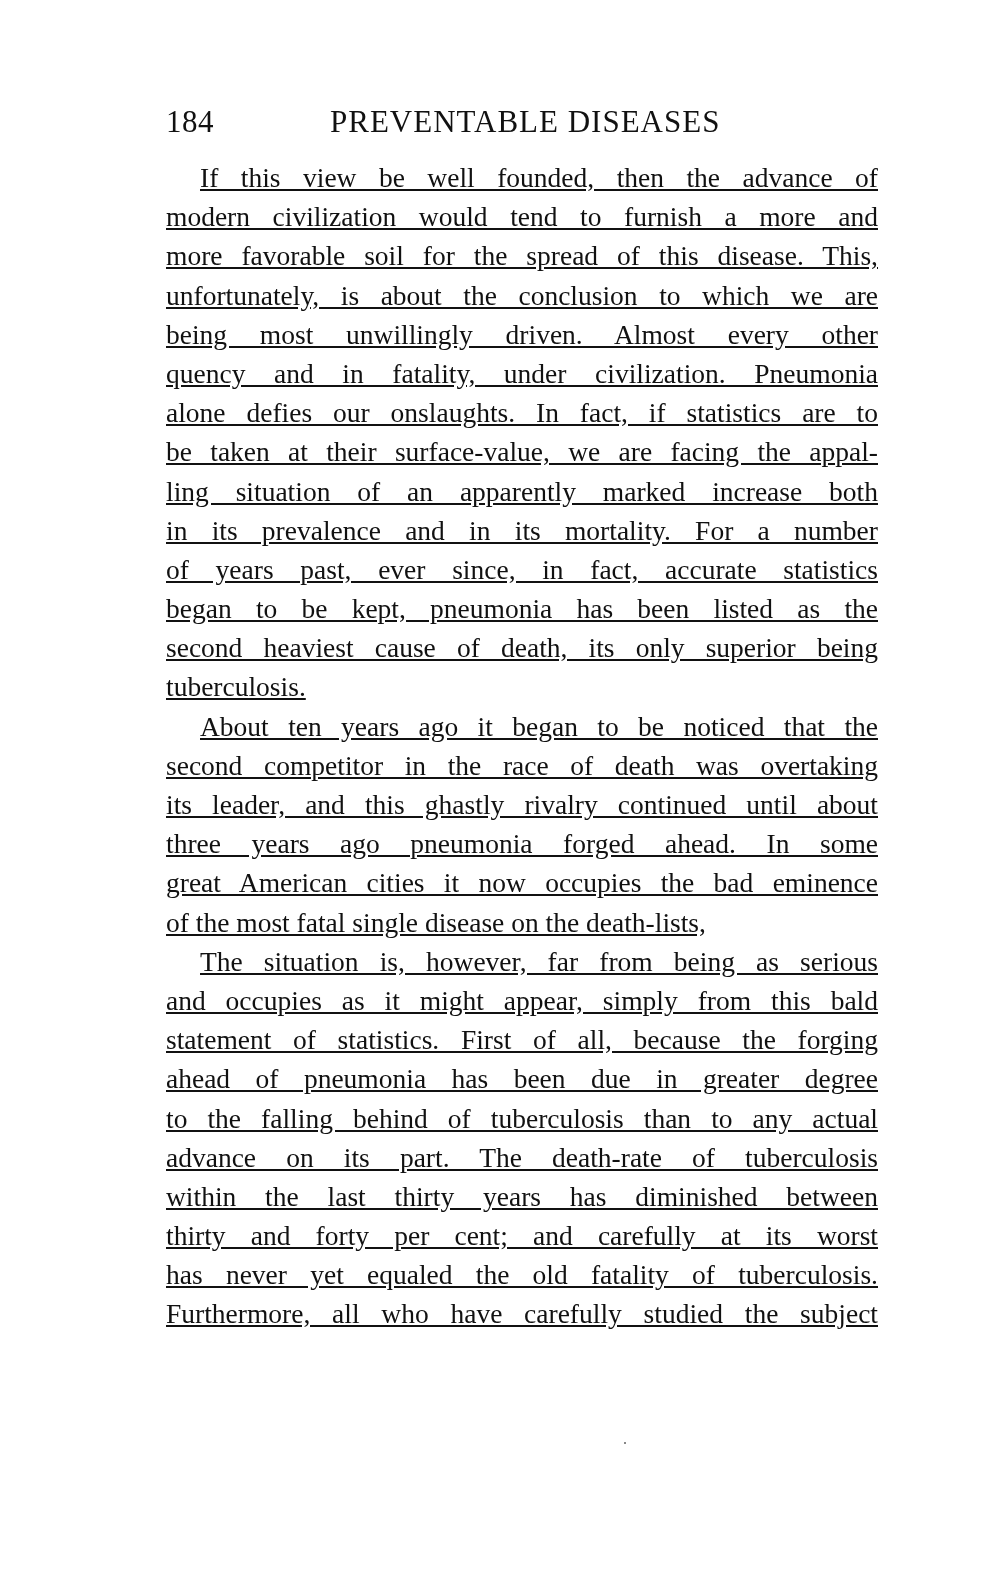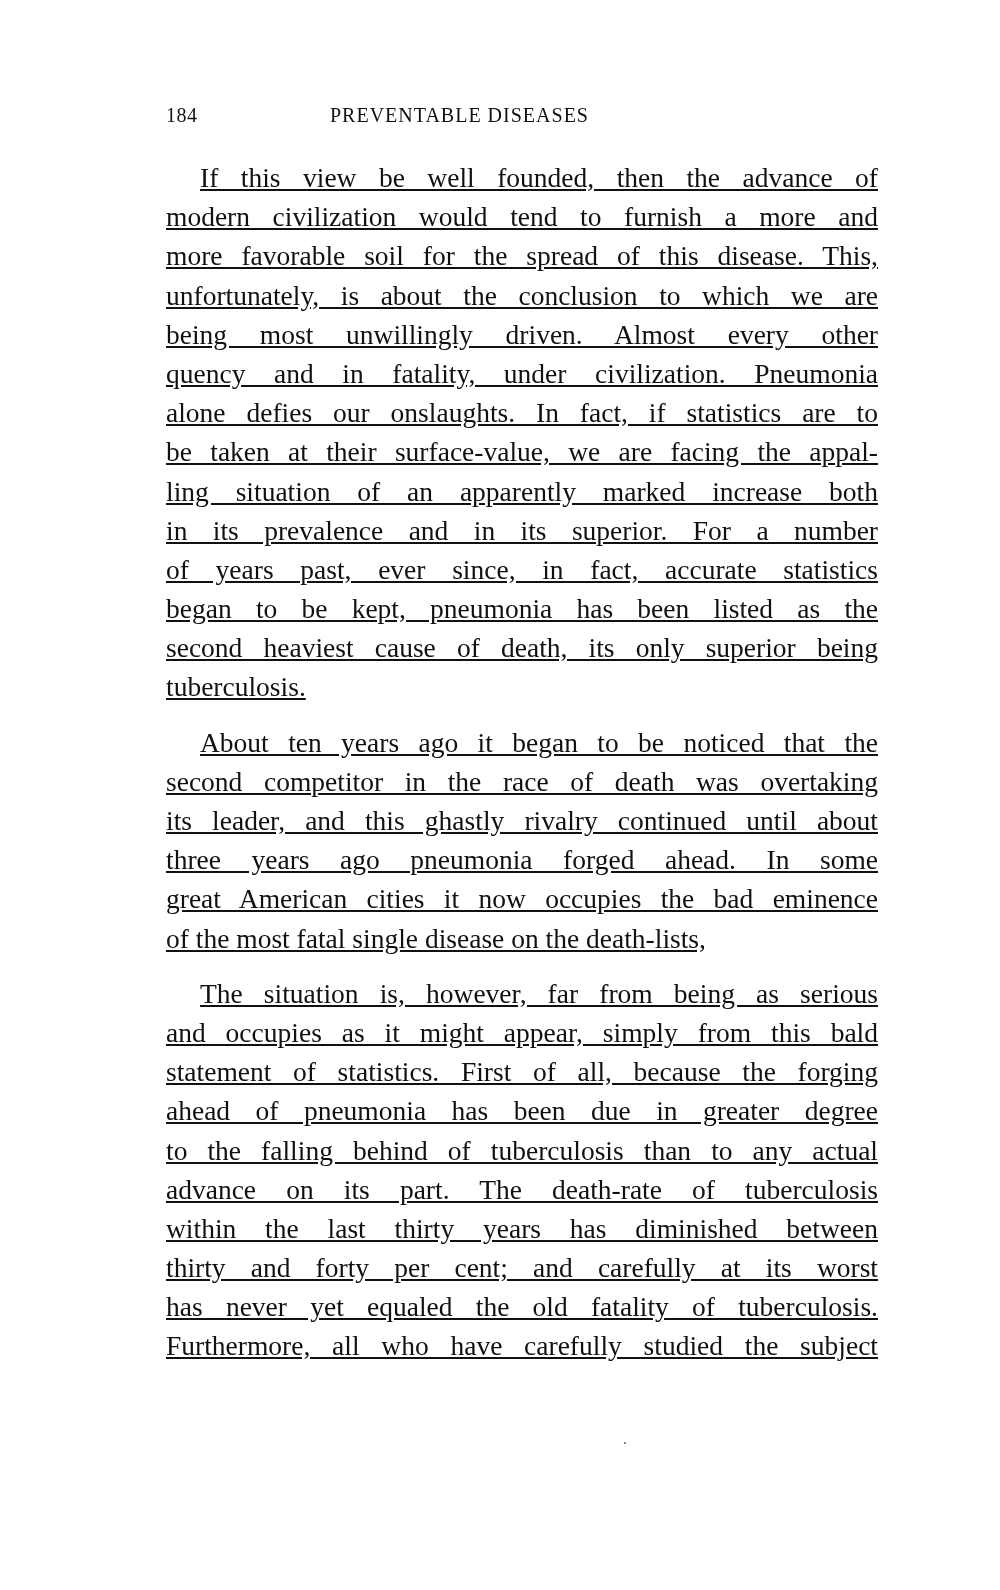--- a/index.html
+++ b/index.html
@@ -17,21 +17,21 @@
     }
     .page {
       position: absolute;
       left: 166px;
       top: 100px;
       width: 712px;
     }
     .running-head {
       position: relative;
       height: 40px;
-      font-size: 20px;
+      font-size: 31px;
       letter-spacing: 0.5px;
     }
     .page-number {
       position: absolute;
       left: 0;
       top: 4px;
     }
     .running-title {
       position: absolute;
       left: 164px;
@@ -55,21 +55,21 @@
       white-space: nowrap;
       overflow: visible;
     }
     .line.last {
       text-align-last: left;
     }
     .line.first {
       padding-left: 34px;
     }
     .paragraph + .paragraph {
-      margin-top: 16px;
+      margin-top: 0;
     }
     .stray-mark {
       position: absolute;
       left: 624px;
       top: 1442px;
       width: 2px;
       height: 2px;
       background: #888888;
     }
   </style>
@@ -86,21 +86,21 @@
     <p class="paragraph">
         <span class="line first">If this view be well founded, then the advance of</span>
         <span class="line">modern civilization would tend to furnish a more and</span>
         <span class="line">more favorable soil for the spread of this disease. This,</span>
         <span class="line">unfortunately, is about the conclusion to which we are</span>
         <span class="line">being most unwillingly driven. Almost every other</span>
         <span class="line">quency and in fatality, under civilization. Pneumonia</span>
         <span class="line">alone defies our onslaughts. In fact, if statistics are to</span>
         <span class="line">be taken at their surface-value, we are facing the appal-</span>
         <span class="line">ling situation of an apparently marked increase both</span>
-        <span class="line">in its prevalence and in its superior. For a number</span>
+        <span class="line">in its prevalence and in its mortality. For a number</span>
         <span class="line">of years past, ever since, in fact, accurate statistics</span>
         <span class="line">began to be kept, pneumonia has been listed as the</span>
         <span class="line">second heaviest cause of death, its only superior being</span>
         <span class="line last">tuberculosis.</span>
       </p>
     <p class="paragraph">
         <span class="line first">About ten years ago it began to be noticed that the</span>
         <span class="line">second competitor in the race of death was overtaking</span>
         <span class="line">its leader, and this ghastly rivalry continued until about</span>
         <span class="line">three years ago pneumonia forged ahead. In some</span>

